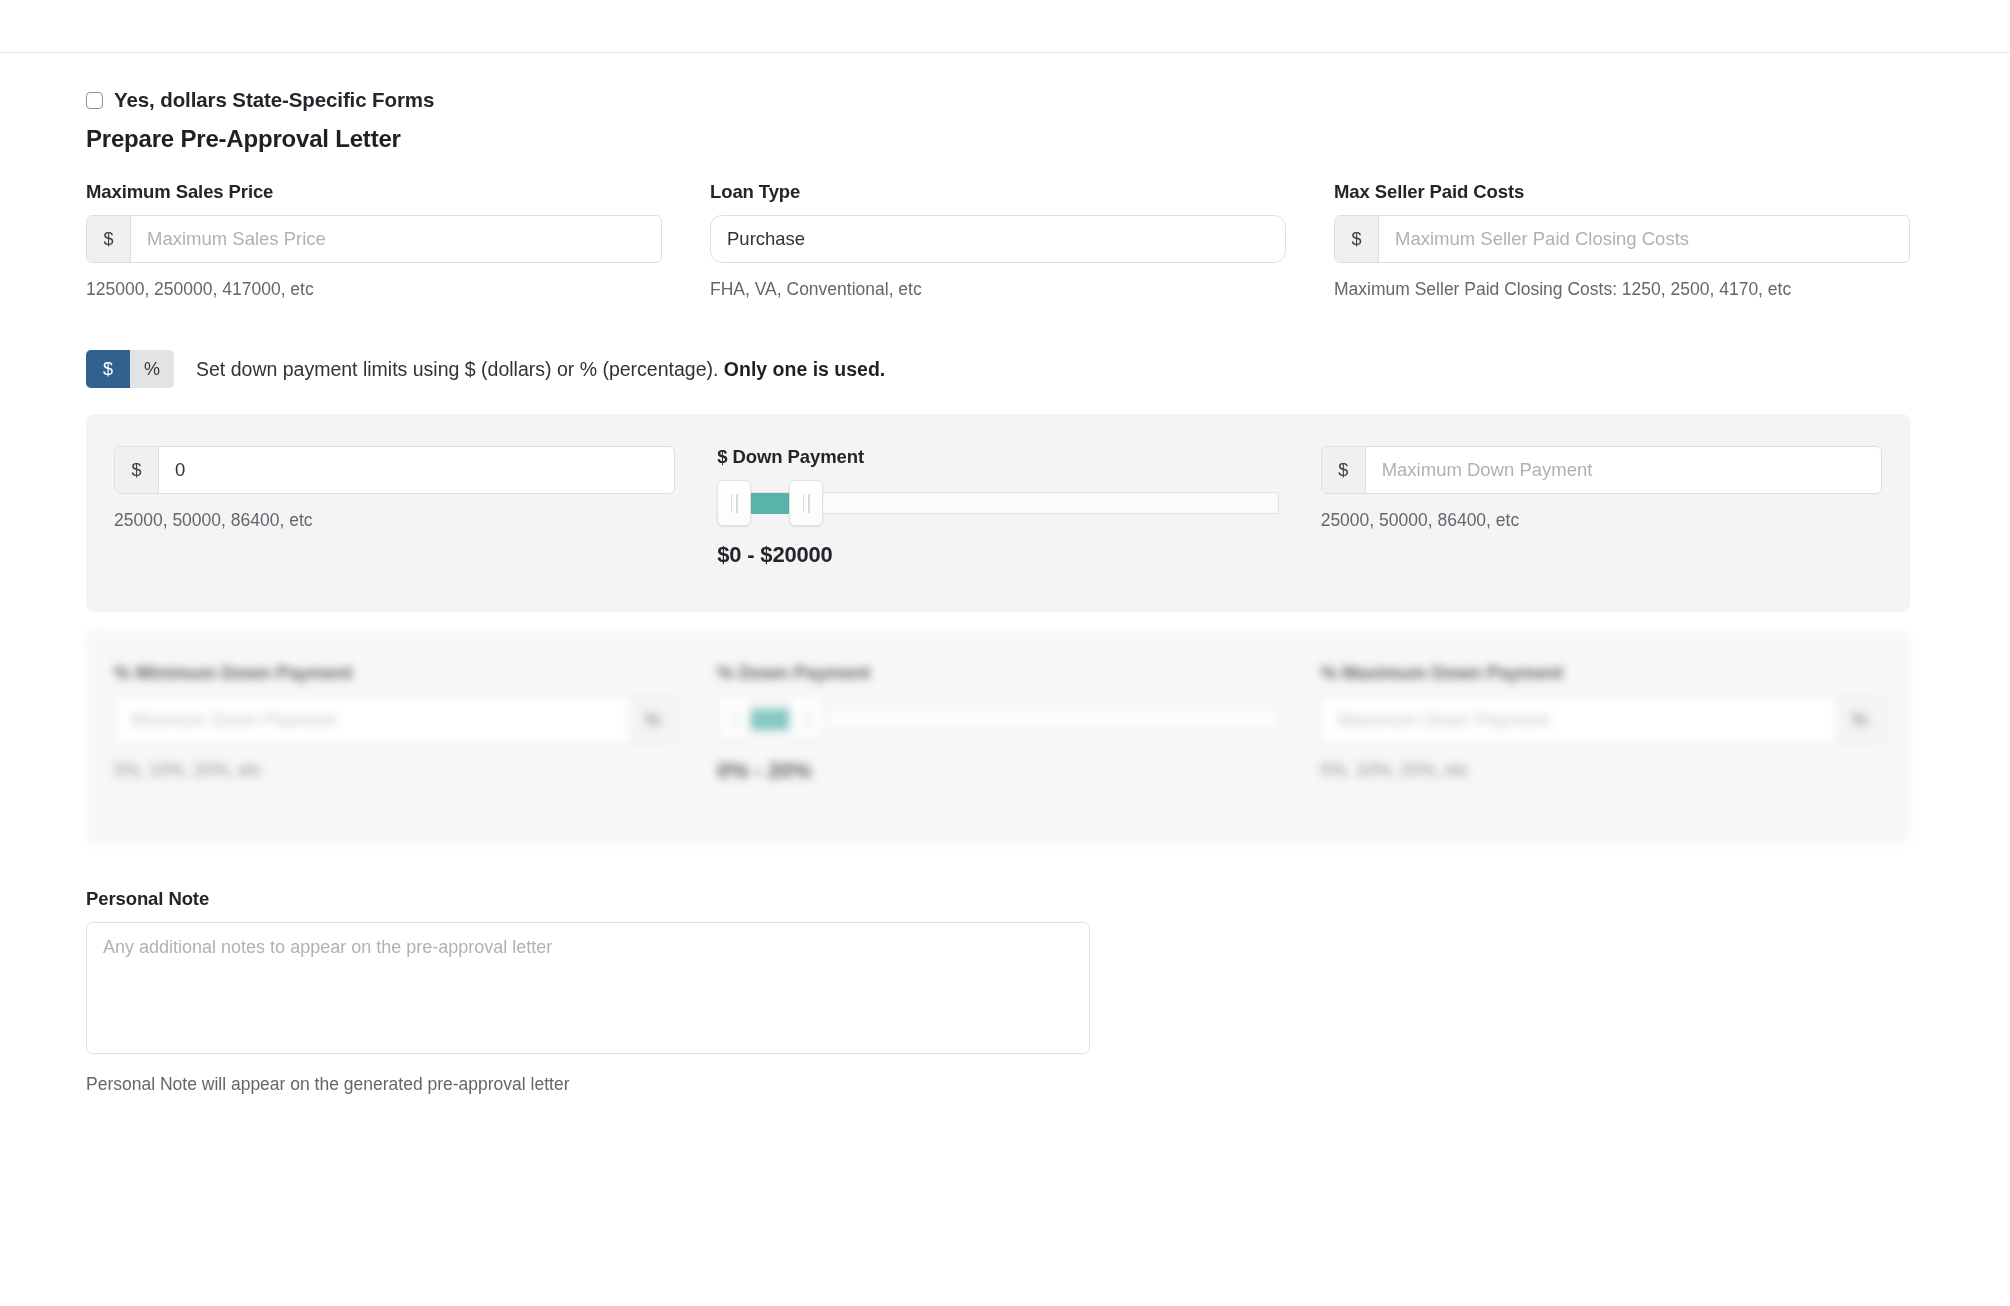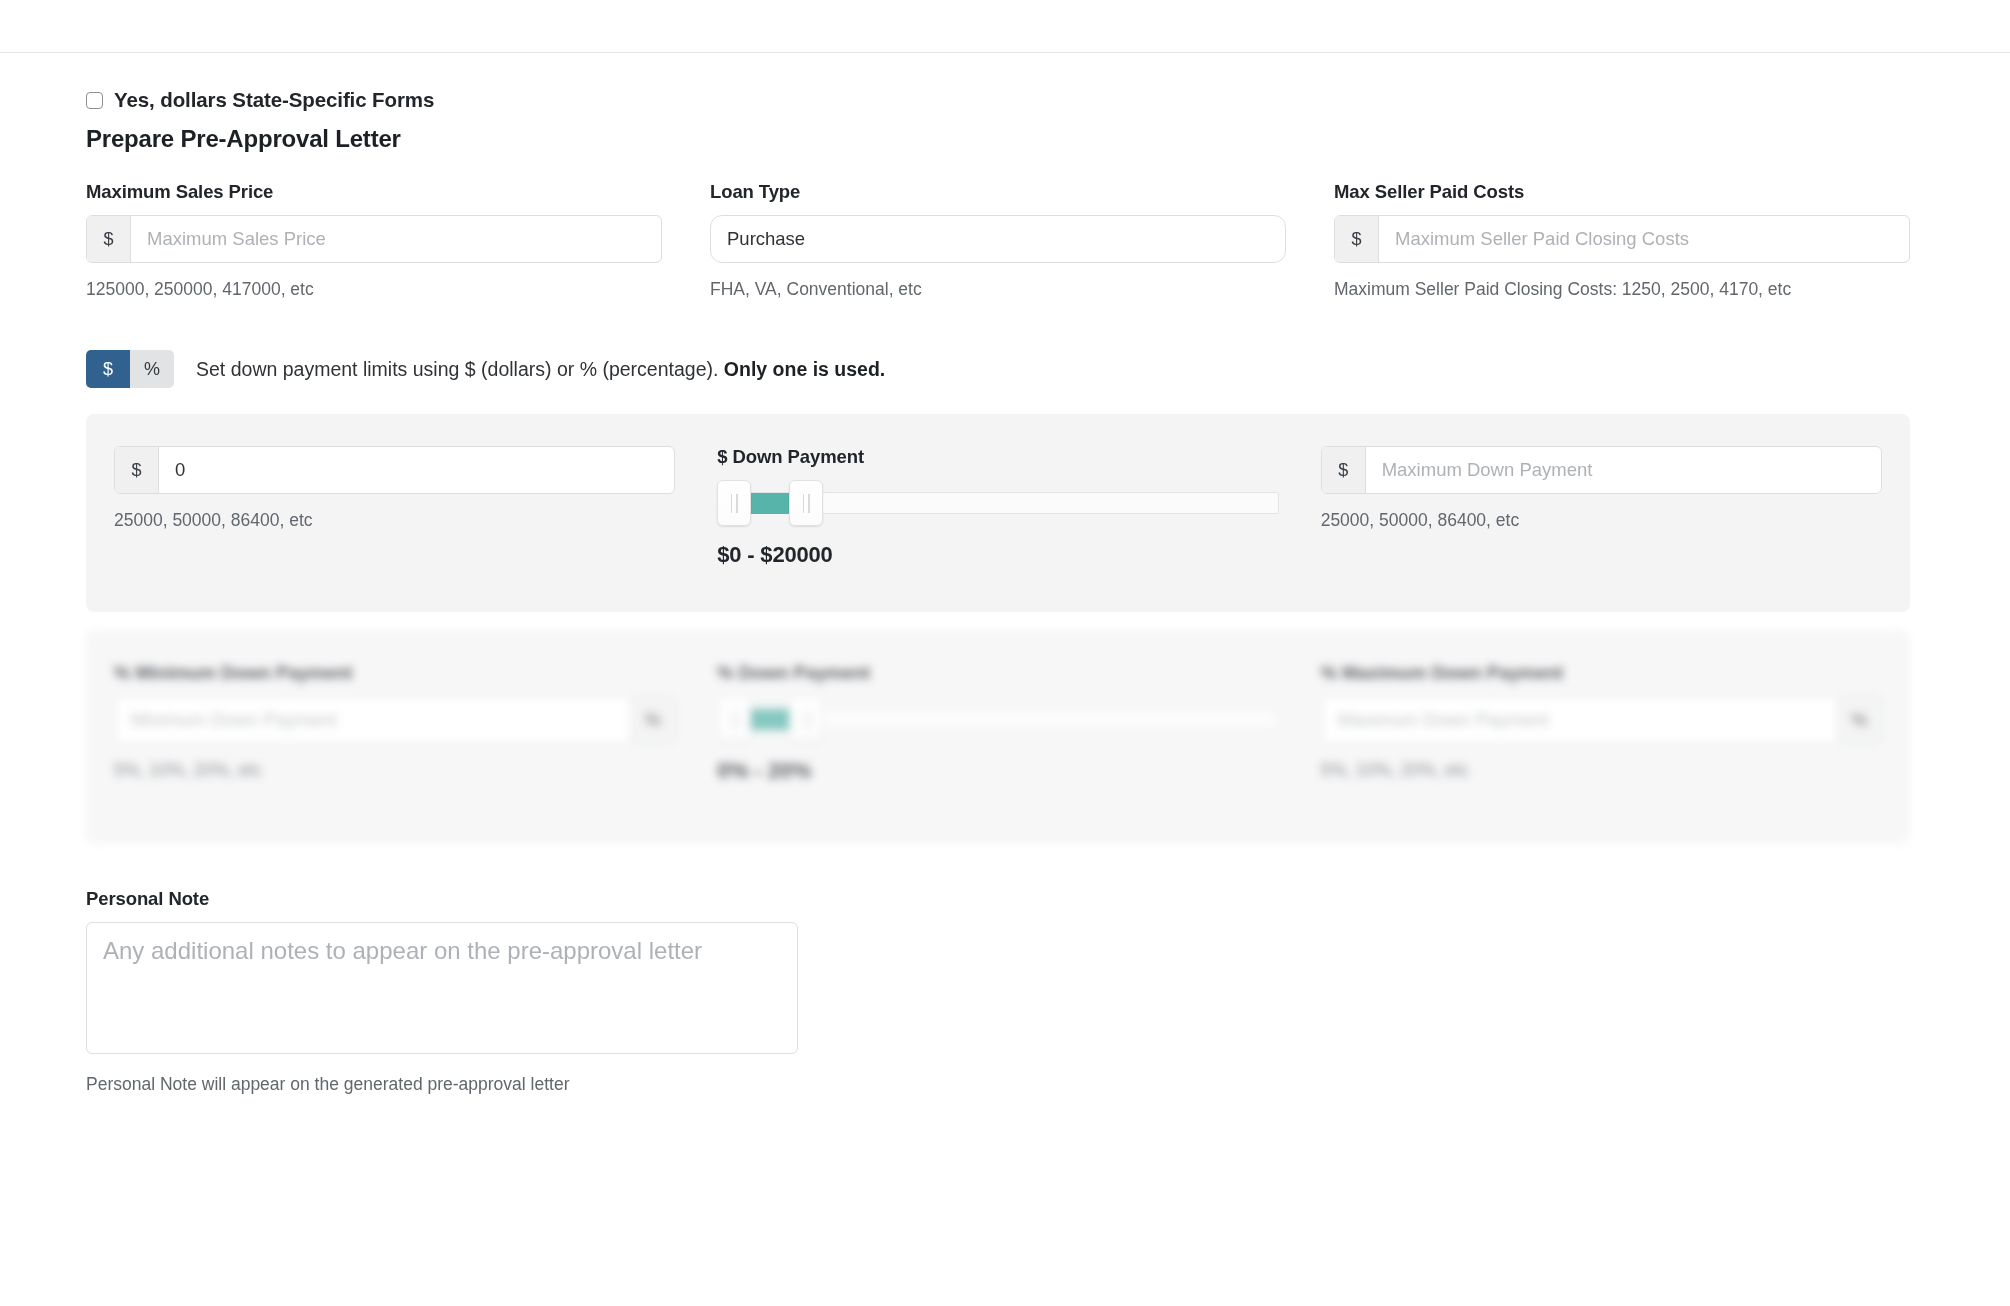--- a/index.html
+++ b/index.html
@@ -185,27 +185,27 @@
     margin-top: 14px;
     font-size: 22px;
     font-weight: bold;
     color: #22262b;
     letter-spacing: -0.2px;
   }
 
   
   .note-block { margin-top: 44px; }
   .note-area {
-    width: 712px; height: 132px;
+    width: 1004px; height: 132px;
     border: 1px solid #dcdfe2;
     border-radius: 6px;
     background: #fff;
     padding: 14px 16px;
     font-family: "Liberation Sans", sans-serif;
-    font-size: 24px;
+    font-size: 18px;
     color: #2f3337;
     resize: none;
     outline: none;
   }
   .note-area::placeholder { color: #aeb2b6; }
 </style>
 </head>
 <body>
 
 <div class="page">

